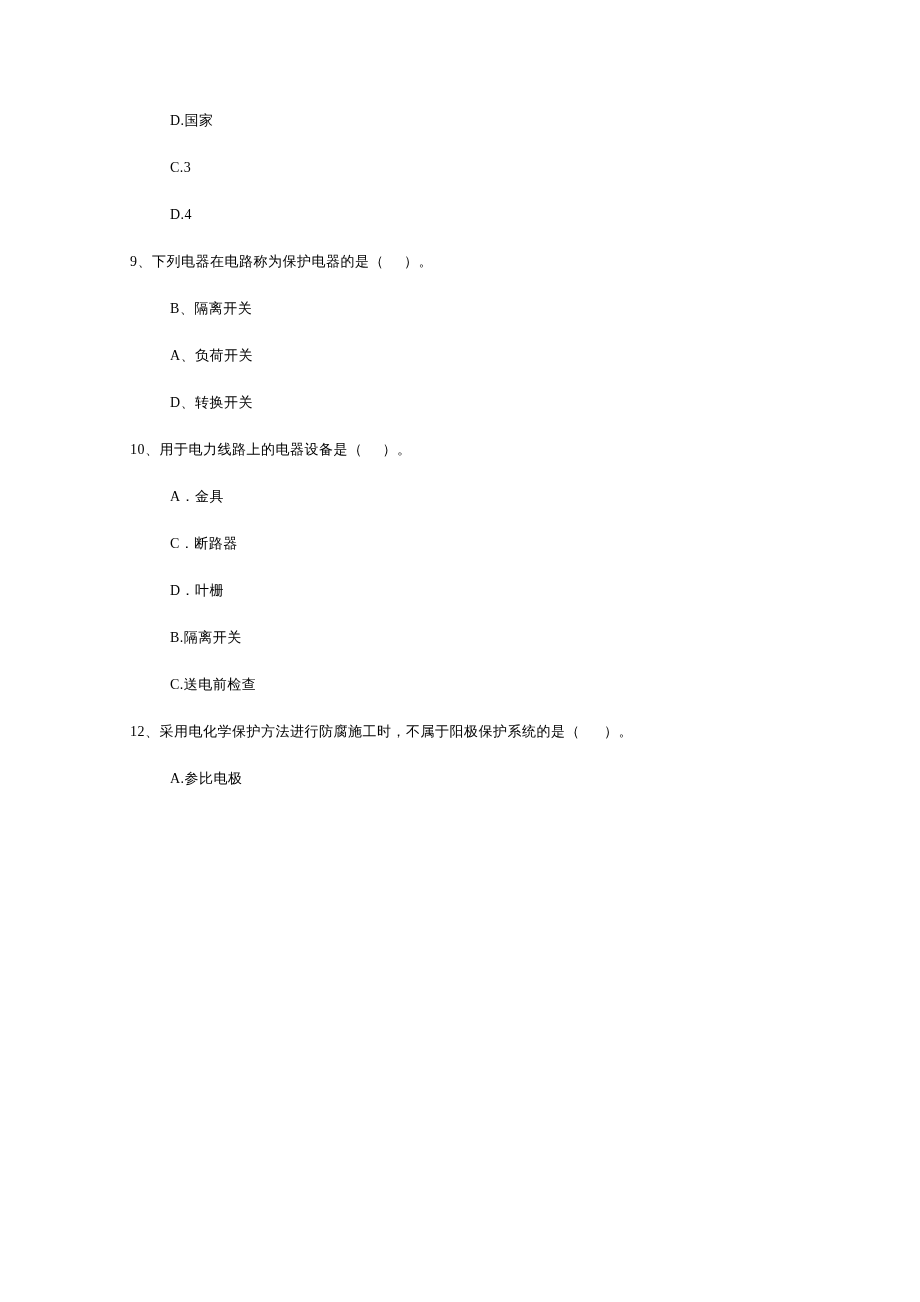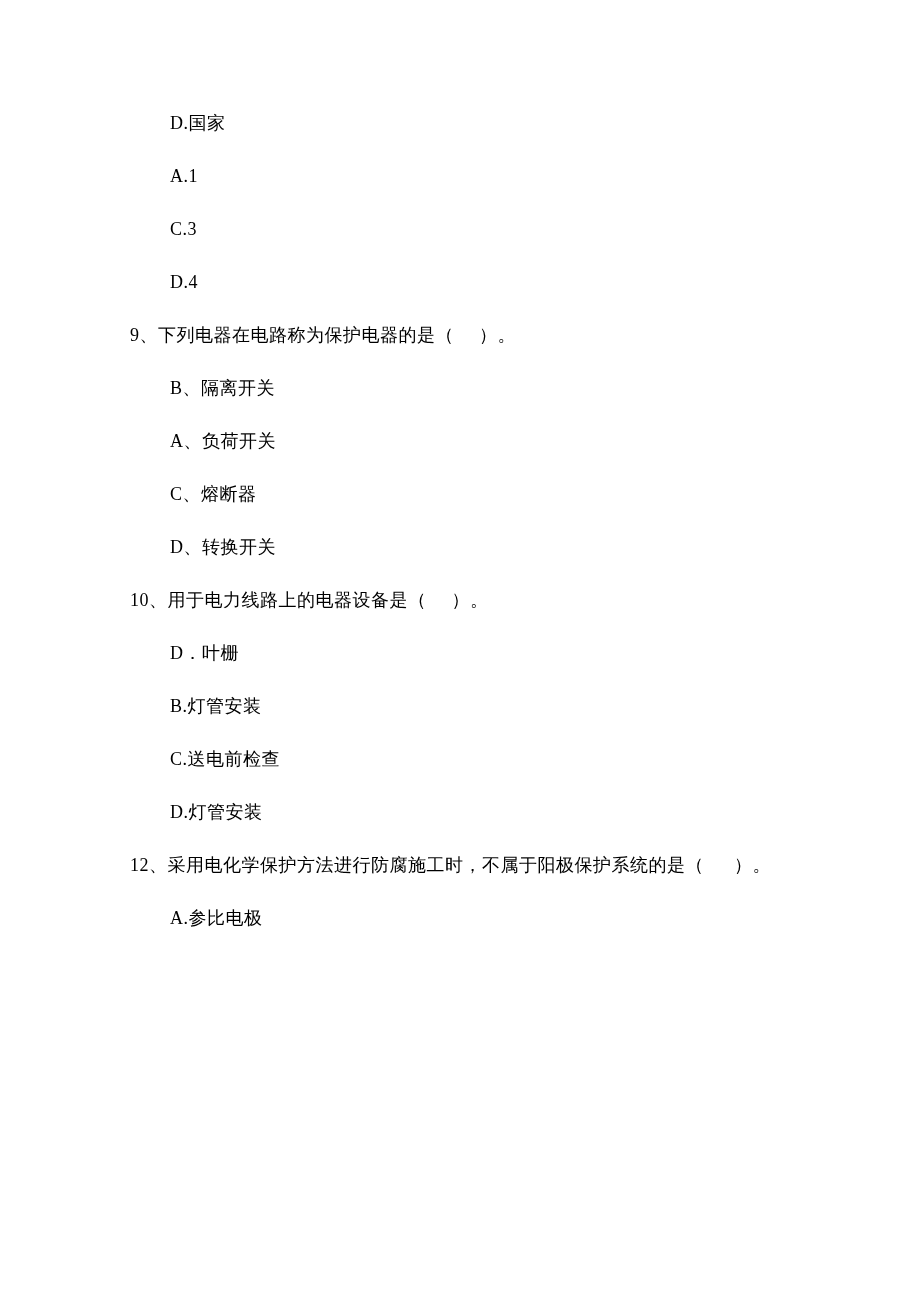--- a/index.html
+++ b/index.html
@@ -11,53 +11,52 @@
     color: #000;
   }
   .page {
     width: 920px;
     min-height: 1302px;
     padding: 110px 130px 0 130px;
     box-sizing: border-box;
     position: relative;
   }
   .line {
-    font-size: 18px;
+    font-size: 14px;
     line-height: 1.5;
     margin-bottom: 26px;
     letter-spacing: 0.5px;
     white-space: pre;
   }
   .option {
     padding-left: 40px;
   }
   .question {
     padding-left: 0;
   }
 </style>
 </head>
 <body>
 
 <div class="page">
 
   <div class="line option">D.国家</div>
 
-  <div class="line option">A.1</div>
   <div class="line option">C.3</div>
   <div class="line option">D.4</div>
 
   <div class="line question"><span>9、</span><span>下列电器在电路称为保护电器的是（     ）。</span></div>
   <div class="line option">B、隔离开关</div>
   <div class="line option">A、负荷开关</div>
-  <div class="line option">C、熔断器</div>
   <div class="line option">D、转换开关</div>
 
   <div class="line question"><span>10、</span><span>用于电力线路上的电器设备是（     ）。</span></div>
+  <div class="line option">A．金具</div>
+  <div class="line option">C．断路器</div>
   <div class="line option">D．叶栅</div>
 
-  <div class="line option">B.灯管安装</div>
+  <div class="line option">B.隔离开关</div>
   <div class="line option">C.送电前检查</div>
-  <div class="line option">D.灯管安装</div>
 
   <div class="line question"><span>12、</span><span>采用电化学保护方法进行防腐施工时，不属于阳极保护系统的是（      ）。</span></div>
   <div class="line option">A.参比电极</div>
 
 </div>
 
 </body></html>

